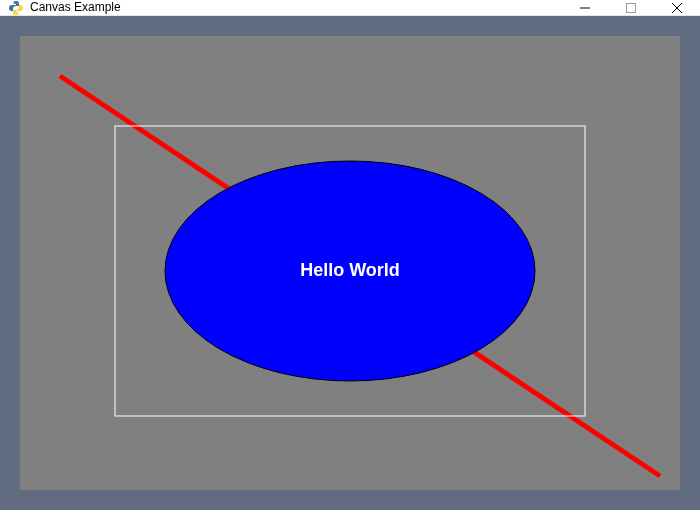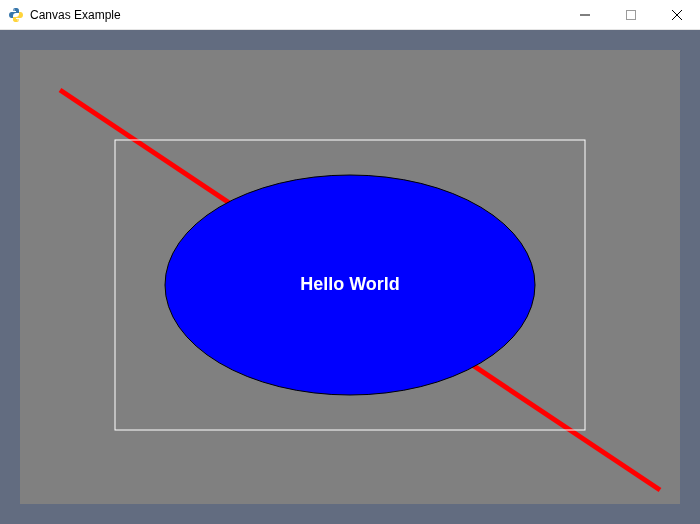--- a/index.html
+++ b/index.html
@@ -1,24 +1,24 @@
 <!DOCTYPE html>
 <html><head>
   <meta charset="utf-8">
   <style>
     * { margin: 0; padding: 0; box-sizing: border-box; }
     html, body { width: 700px; height: 524px; overflow: hidden; font-family: "Segoe UI", Tahoma, Arial, sans-serif; background: #fff; }
 
     
     .titlebar {
-      height: 30px;
+      height: 16px;
       background: #ffffff;
       border-bottom: 1px solid #e5e5e5;
       display: flex;
-      align-items: center;
+      align-items: flex-start;
       position: relative;
     }
     .titlebar .app-icon {
       width: 16px; height: 16px; margin: 0 6px 0 8px;
       display: flex; align-items: center; justify-content: center;
     }
     .titlebar .title {
       font-size: 12px; color: #000;
     }
     .window-controls {

